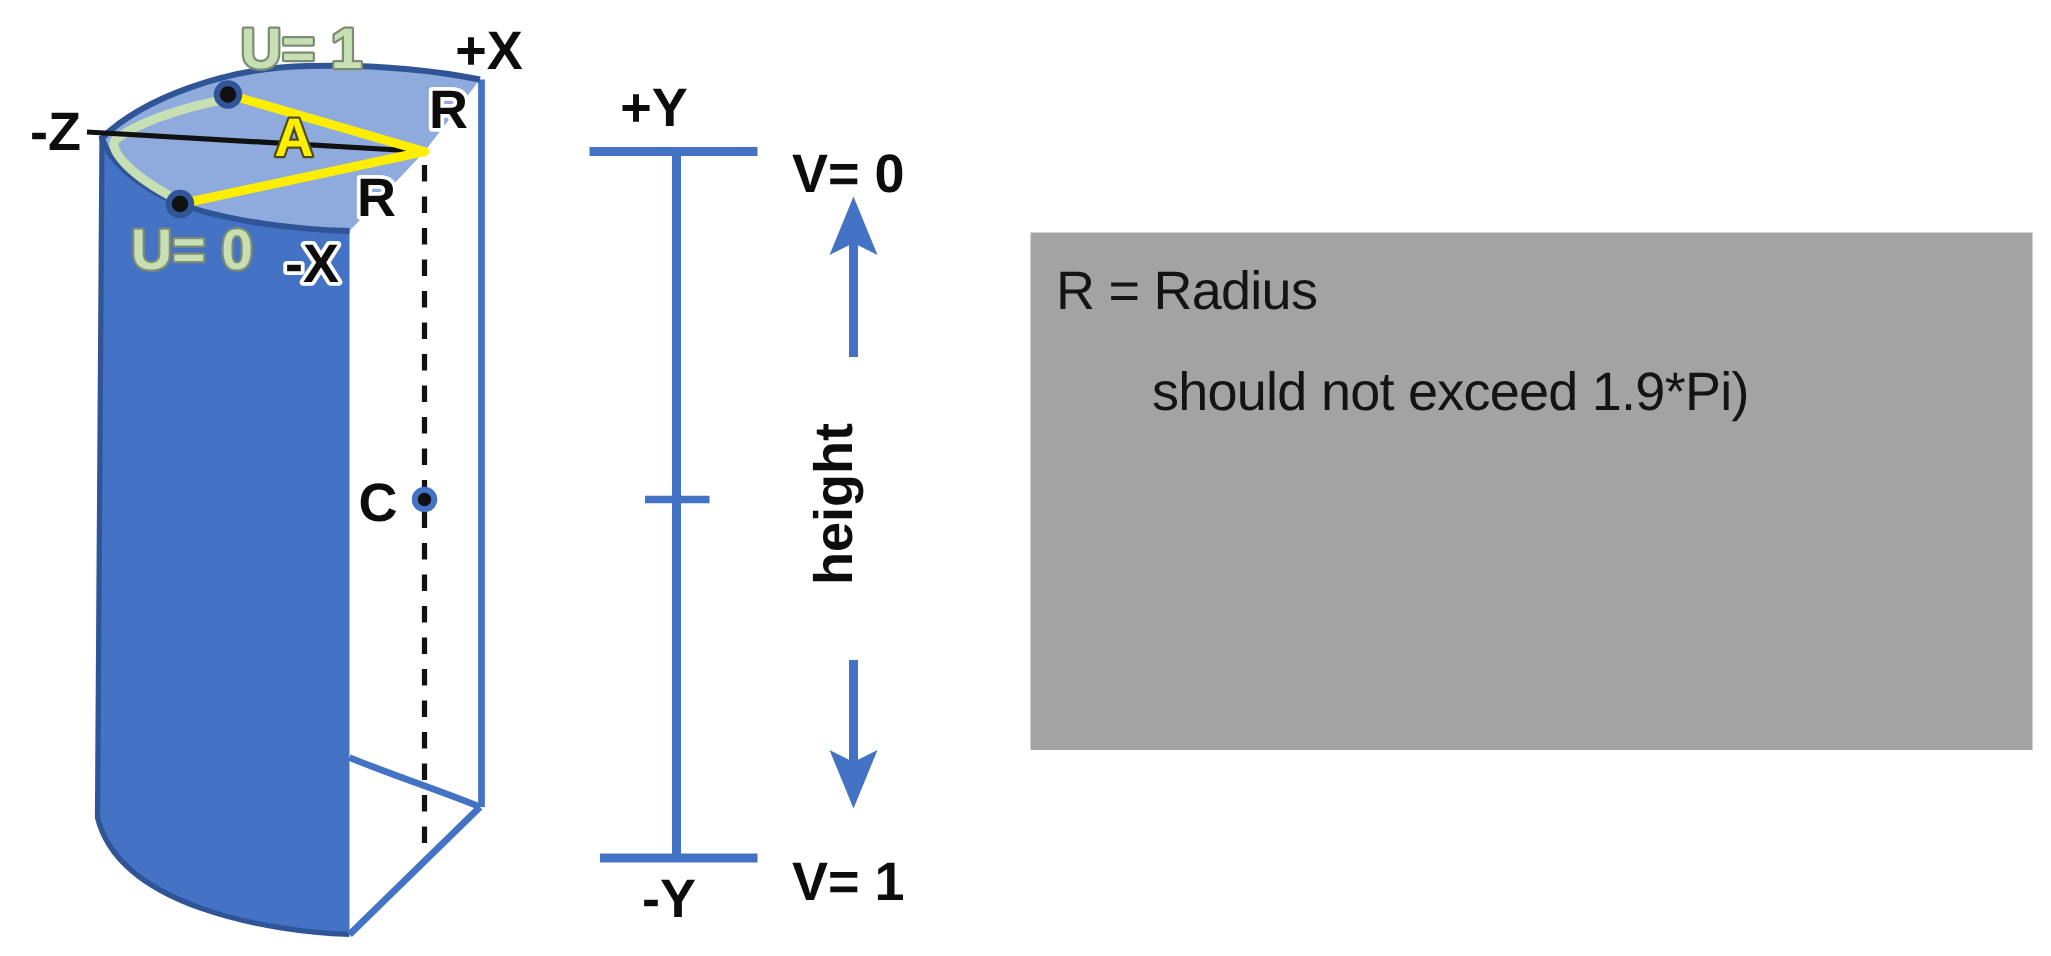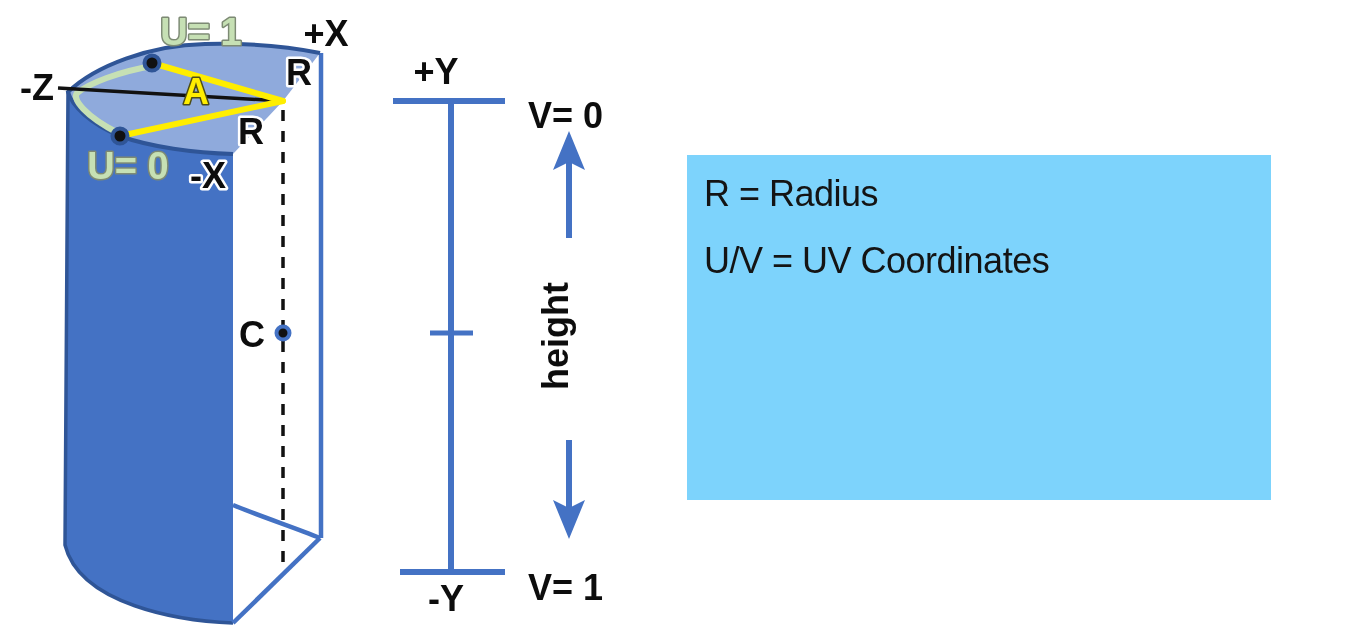--- a/index.html
+++ b/index.html
@@ -1,33 +1,33 @@
 <!DOCTYPE html>
 <html><head>
 <meta charset="utf-8">
 <style>
   html,body{margin:0;padding:0;background:#fff;}
   .canvas{
-    position:relative;width:1271px;height:637px;background:#ffffff;overflow:hidden;
+    position:relative;width:1367px;height:637px;background:#ffffff;overflow:hidden;
     font-family:"Liberation Sans",sans-serif;
   }
   .diagram-svg{position:absolute;left:0;top:0;}
 
   
   text{font-family:"Liberation Sans",sans-serif;}
   .lbl{font-size:36px;font-weight:bold;fill:#0d0d0d;}
   .lbl-big{font-size:38px;font-weight:bold;}
   .lbl-green{fill:#c6e0b4;stroke:#7d8a74;stroke-width:3px;paint-order:stroke;stroke-linejoin:round;}
   .lbl-yellow{fill:#ffee00;stroke:#4c4c16;stroke-width:3px;paint-order:stroke;stroke-linejoin:round;}
   .halo{stroke:#ffffff;stroke-width:5px;paint-order:stroke;stroke-linejoin:round;}
 
   
   .legend-box{
     position:absolute;left:687px;top:155px;width:668px;height:345px;
-    background:#7dd3fc;box-sizing:border-box;
+    background:#a3a3a3;box-sizing:border-box;
     padding:8px 8px 0 17px;
     color:#141414;font-size:36px;letter-spacing:-0.5px;line-height:62px;
   }
   .legend-box p{margin:0 0 5px 0;}
   .legend-indent{padding-left:64px;}
 </style>
 </head>
 <body>
 
 <div class="canvas">
@@ -85,16 +85,16 @@
 
     <text class="lbl" x="436" y="84" text-anchor="middle">+Y</text>
     <text class="lbl" x="528" y="128">V= 0</text>
     <text class="lbl" x="568" y="336" text-anchor="middle" transform="rotate(-90 568 336)">height</text>
     <text class="lbl" x="446" y="611" text-anchor="middle">-Y</text>
     <text class="lbl" x="528" y="600">V= 1</text>
   </svg>
 
   <div class="legend-box">
     <p>R = Radius</p>
-    <p>U/V = UV Coordinates</p>
+    <p class="legend-indent">should not exceed 1.9*Pi)</p>
   </div>
 
 </div>
 
 </body></html>

